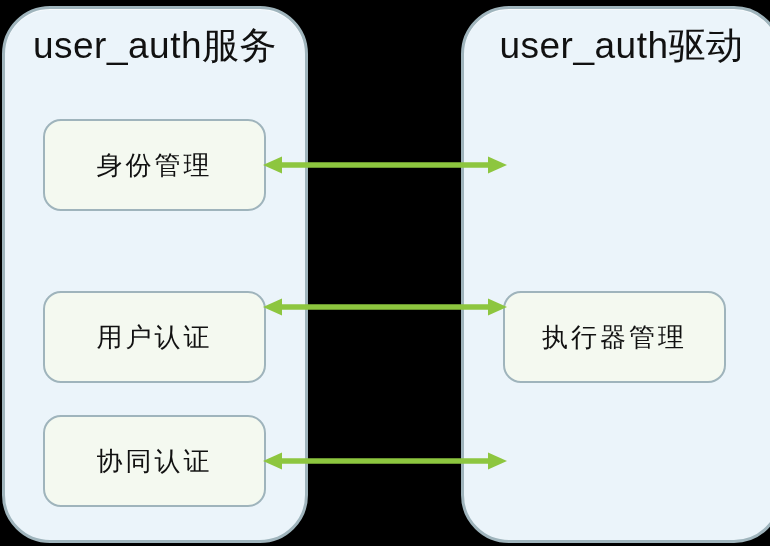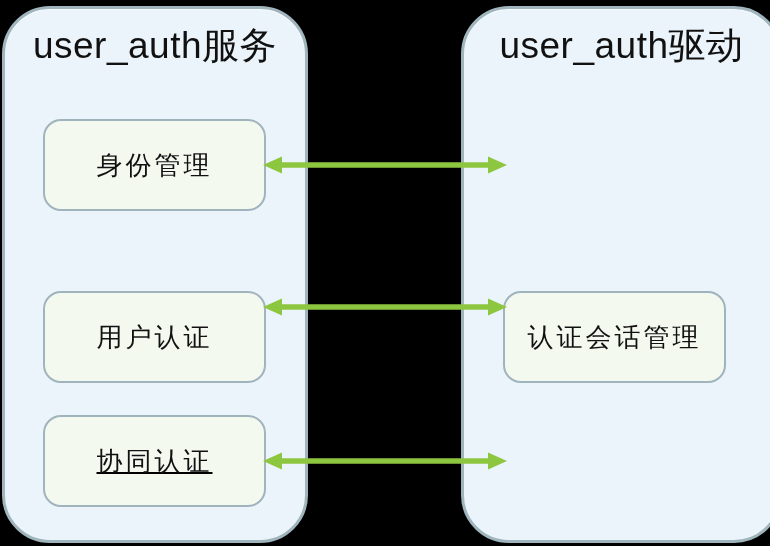--- a/index.html
+++ b/index.html
@@ -56,21 +56,21 @@
     border:2px solid var(--node-border);
     border-radius:18px;
     display:flex;
     align-items:center;
     justify-content:center;
   }
   .node-left{left:38px;}
   .node-right{left:39px;}
   .node-row-1{top:110px;}
   .node-row-2{top:252px;margin-top:30px;}
-  .node-row-3{top:406px;text-decoration:underline;}
+  .node-row-3{top:406px;}
   .node-label{
     font-family:"DejaVu Serif", serif;
     font-size:26px;
     color:var(--text);
     letter-spacing:3px;
     white-space:nowrap;
   }
   .arrows{
     position:absolute;
     top:0;
@@ -99,21 +99,21 @@
       <span class="node-label">用户认证</span>
     </div>
     <div class="node node-left node-row-3">
       <span class="node-label">协同认证</span>
     </div>
   </section>
 
   <section class="panel panel-right">
     <h2 class="panel-title">user_auth驱动</h2>
     <div class="node node-right node-row-2">
-      <span class="node-label">认证会话管理</span>
+      <span class="node-label">执行器管理</span>
     </div>
   </section>
 
   <svg class="arrows" width="770" height="546" viewBox="0 0 770 546">
     <g>
       <line x1="278" y1="165" x2="492" y2="165"></line>
       <polygon points="263,165 282,156.5 282,173.5"></polygon>
       <polygon points="507,165 488,156.5 488,173.5"></polygon>
     </g>
     <g>

